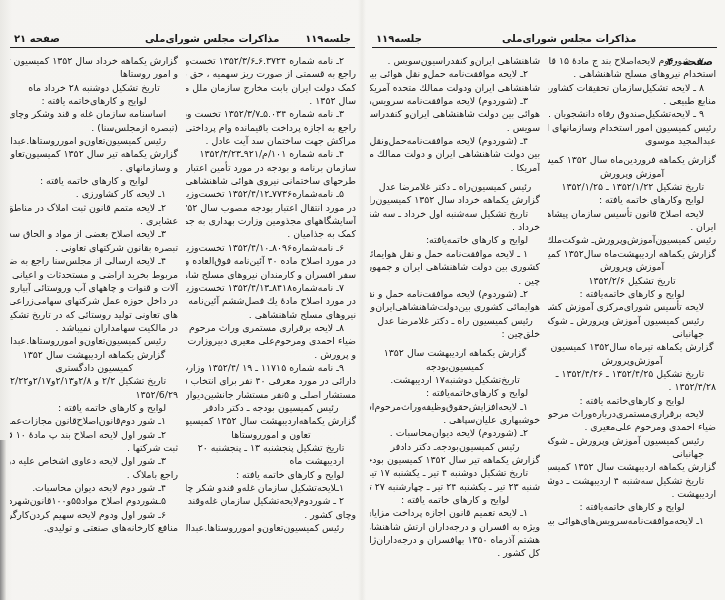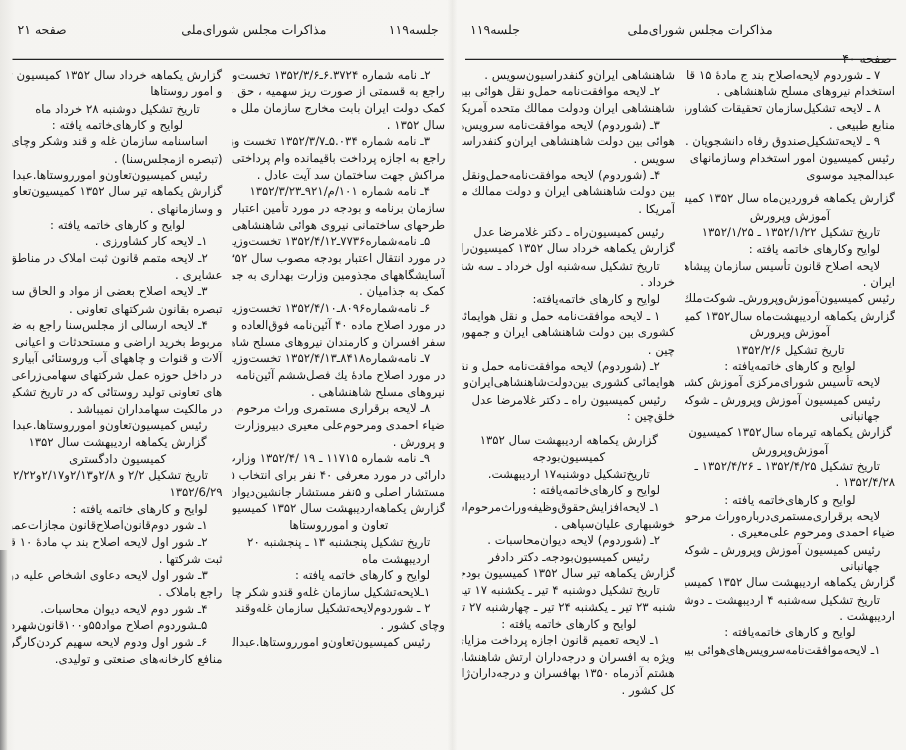--- a/index.html
+++ b/index.html
@@ -1,21 +1,21 @@
 <!DOCTYPE html>
 <html><head>
 <meta charset="utf-8">
 <style>
   html,body{margin:0;padding:0;}
   body{width:725px;height:600px;background:#f4f3f0;position:relative;overflow:hidden;font-family:"DejaVu Sans",sans-serif;color:#1a1a1a;}
   .page{position:absolute;top:0;height:600px;}
   .page-left{left:0;width:362px;background:linear-gradient(to right,#e9e8e4 0,#f5f4f1 12px,#f6f5f2 100%);}
   .page-right{left:362px;width:363px;background:#f6f5f2;}
   .gutter{position:absolute;left:358px;top:0;width:8px;height:600px;background:linear-gradient(to right,#f6f5f2,#ebeae6,#f6f5f2);}
-  .header{position:absolute;top:19px;height:14px;font-size:10px;font-weight:normal;direction:rtl;}
+  .header{position:absolute;top:33px;height:14px;font-size:10px;font-weight:bold;direction:rtl;}
   .header span{position:absolute;top:0;white-space:nowrap;}
   .rule{position:absolute;top:47px;height:0;border-top:1.5px solid #222;}
   .col{position:absolute;top:54px;direction:rtl;text-align:right;font-size:9.4px;line-height:13.35px;}
   .col .ln{white-space:nowrap;overflow:hidden;height:13.35px;}
   .ln.c{text-align:center;}
   .ln.i{padding-right:12px;}
   .ln.gap{height:6px;}
   .lshadow{position:absolute;left:0;top:440px;width:6px;height:160px;background:linear-gradient(to right,#888,#e8e7e3);}
 </style>
 </head>
@@ -98,20 +98,21 @@
     <div class="ln">سفر افسران و کارمندان نیروهای مسلح شاهنشاهی.</div>
     <div class="ln i">۷ـ نامه‌شماره۸۴۱۸ـ۱۳۵۲/۴/۱۳ تخست‌وزیری</div>
     <div class="ln">در مورد اصلاح مادهٔ یك فصل‌ششم آئین‌نامه معافهای</div>
     <div class="ln">نیروهای مسلح شاهنشاهی .</div>
     <div class="ln i">۸ـ لایحه برقراری مستمری وراث مرحوم رضا</div>
     <div class="ln">ضیاء احمدی ومرحوم‌علی معیری دبیروزارت آموزش</div>
     <div class="ln">و پرورش .</div>
     <div class="ln i">۹ـ نامه شماره ۱۱۷۱۵ ـ ۱۹ /۱۳۵۲/۴ وزارت</div>
     <div class="ln">دارائی در مورد معرفی ۴۰ نفر برای انتخاب ۱۵ نفر</div>
     <div class="ln">مستشار اصلی و ۵نفر مستشار جانشین‌دیوان‌محاسبات.</div>
+    <div class="ln c">رئیس کمیسیون بودجه ـ دکتر دادفر</div>
     <div class="ln c">گزارش یکماهه‌اردیبهشت سال ۱۳۵۲ کمیسیون</div>
     <div class="ln c">تعاون و امورروستاها</div>
     <div class="ln c">تاریخ تشکیل پنجشنبه ۱۳ ـ پنجشنبه ۲۰</div>
     <div class="ln i">اردیبهشت ماه</div>
     <div class="ln i">لوایح و کارهای خاتمه یافته :</div>
     <div class="ln i">۱ـلایحه‌تشکیل سازمان غله‌و قندو شکر چای کشور .</div>
     <div class="ln i">۲ ـ شوردوم‌لایحه‌تشکیل سازمان غله‌وقند وشکر</div>
     <div class="ln">وچای کشور .</div>
     <div class="ln i">رئیس کمیسیون‌تعاون‌و امورروستاها‌.عبدالمجید‌جواشیر</div>
   </div>

